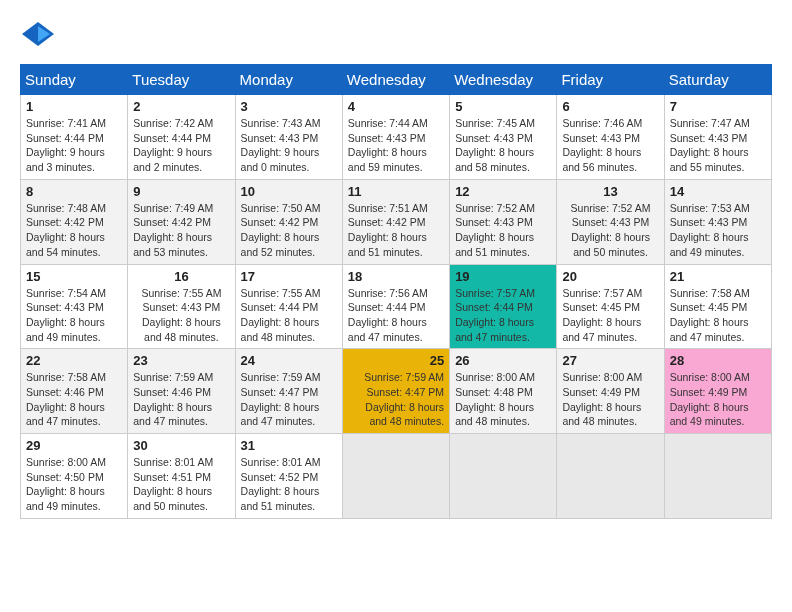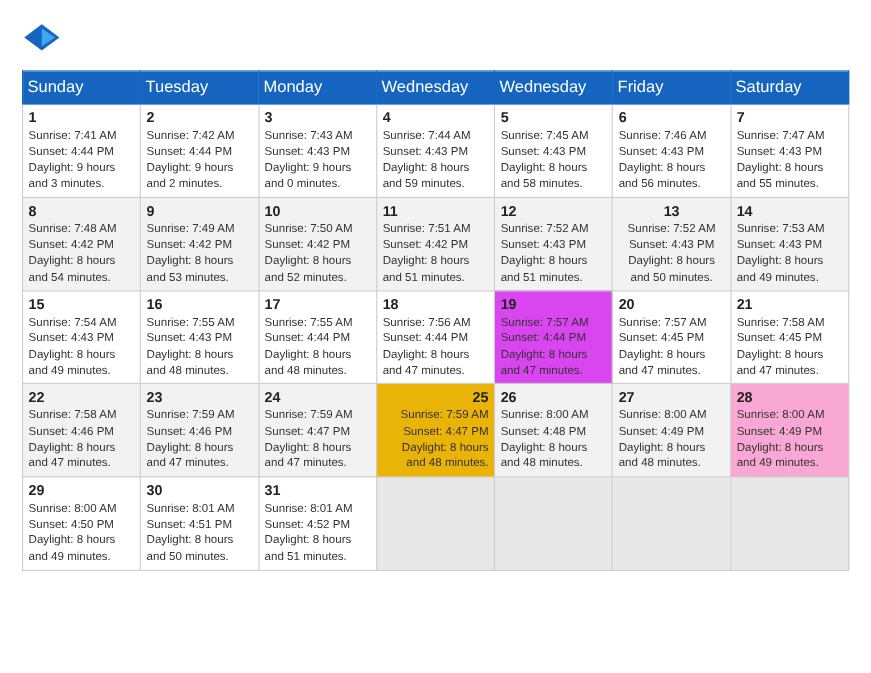--- a/index.html
+++ b/index.html
@@ -181,33 +181,33 @@
         <td style="background: rgb(242, 242, 242);">
           <span class="day-num">14</span>
           <div class="cell-text">Sunrise: 7:53 AM<br>Sunset: 4:43 PM<br>Daylight: 8 hours<br>and 49 minutes.</div>
         </td>
       </tr>
       <tr>
         <td style="background: rgb(255, 255, 255);">
           <span class="day-num">15</span>
           <div class="cell-text">Sunrise: 7:54 AM<br>Sunset: 4:43 PM<br>Daylight: 8 hours<br>and 49 minutes.</div>
         </td>
-        <td style="background: rgb(255, 255, 255);">
+        <td style="background: rgb(255, 255, 255); text-align: center;">
           <span class="day-num">16</span>
           <div class="cell-text">Sunrise: 7:55 AM<br>Sunset: 4:43 PM<br>Daylight: 8 hours<br>and 48 minutes.</div>
         </td>
         <td style="background: rgb(255, 255, 255);">
           <span class="day-num">17</span>
           <div class="cell-text">Sunrise: 7:55 AM<br>Sunset: 4:44 PM<br>Daylight: 8 hours<br>and 48 minutes.</div>
         </td>
         <td style="background: rgb(255, 255, 255);">
           <span class="day-num">18</span>
           <div class="cell-text">Sunrise: 7:56 AM<br>Sunset: 4:44 PM<br>Daylight: 8 hours<br>and 47 minutes.</div>
         </td>
-        <td style="background: #d946ef;">
+        <td style="background: #14b8a6;">
           <span class="day-num">19</span>
           <div class="cell-text">Sunrise: 7:57 AM<br>Sunset: 4:44 PM<br>Daylight: 8 hours<br>and 47 minutes.</div>
         </td>
         <td style="background: rgb(255, 255, 255);">
           <span class="day-num">20</span>
           <div class="cell-text">Sunrise: 7:57 AM<br>Sunset: 4:45 PM<br>Daylight: 8 hours<br>and 47 minutes.</div>
         </td>
         <td style="background: rgb(255, 255, 255);">
           <span class="day-num">21</span>
           <div class="cell-text">Sunrise: 7:58 AM<br>Sunset: 4:45 PM<br>Daylight: 8 hours<br>and 47 minutes.</div>

